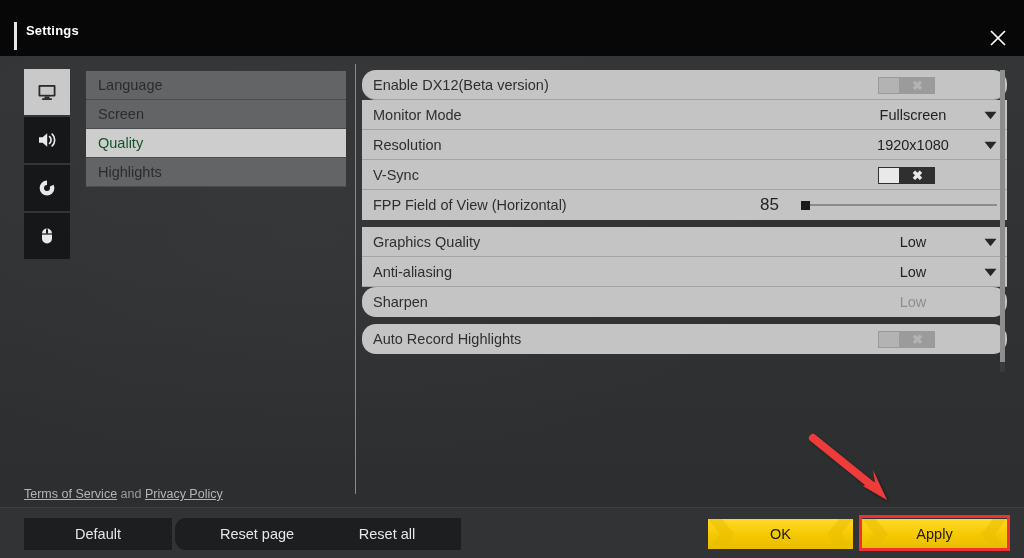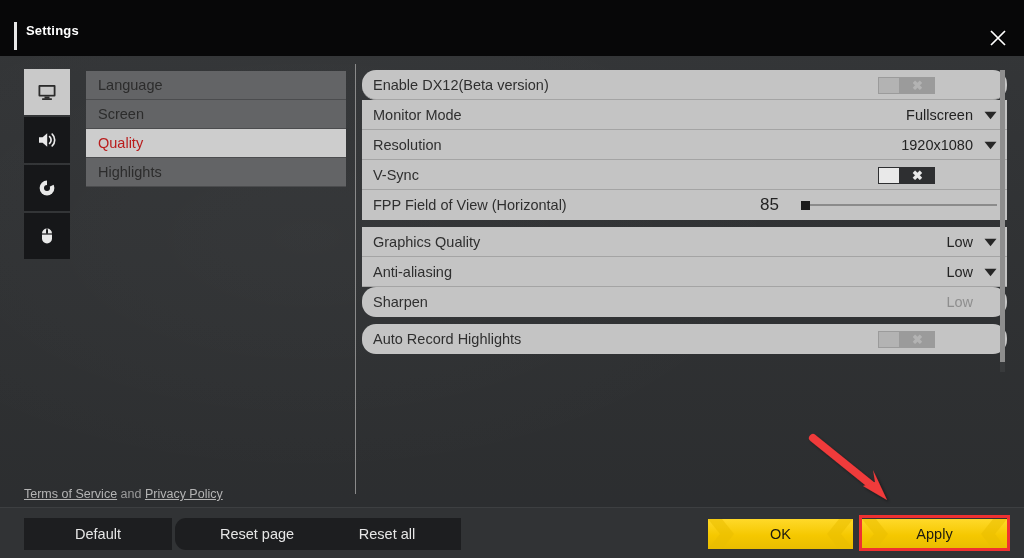--- a/index.html
+++ b/index.html
@@ -99,21 +99,21 @@
     border-bottom: 1px solid #4b4c4e;
     color: #2c2c2c;
     font-size: 14.5px;
     padding-left: 12px;
     display: flex;
     align-items: center;
     cursor: pointer;
   }
   .cat-item.active {
     background: #cdcdcd;
-    color: #b91c1c;
+    color: #14532d;
   }
 
   
   .v-divider {
     position: absolute;
     left: 355px; top: 8px;
     width: 1px; height: 430px;
     background: #8a8a8a;
   }
 
@@ -148,21 +148,21 @@
     right: 0; top: 0;
     height: 30px;
     display: flex;
     align-items: center;
   }
 
   .row-value {
     font-size: 14.5px;
     color: #232323;
     min-width: 120px;
-    text-align: right;
+    text-align: center;
   }
   .row-value.dim { color: #8e8e8e; }
 
   .caret {
     width: 34px;
     display: flex;
     align-items: center;
     justify-content: center;
   }
   .caret svg { display: block; }

